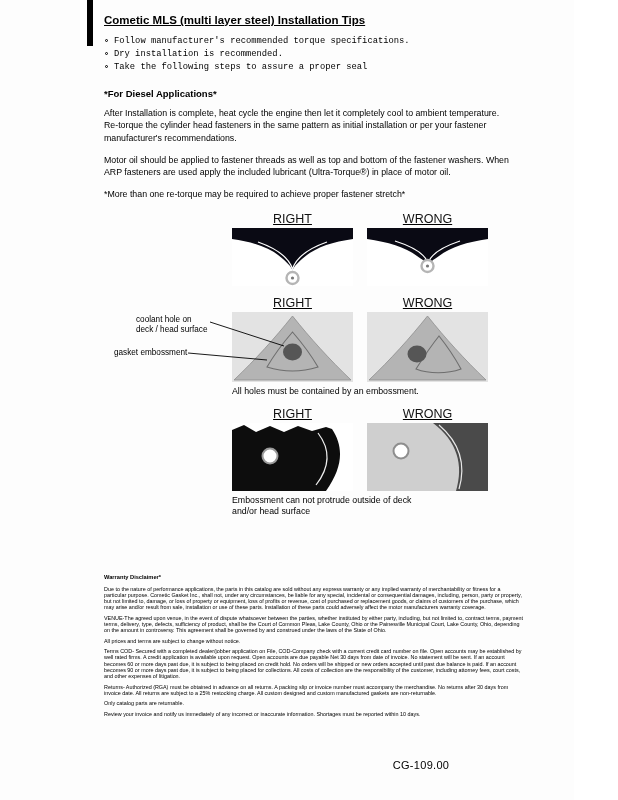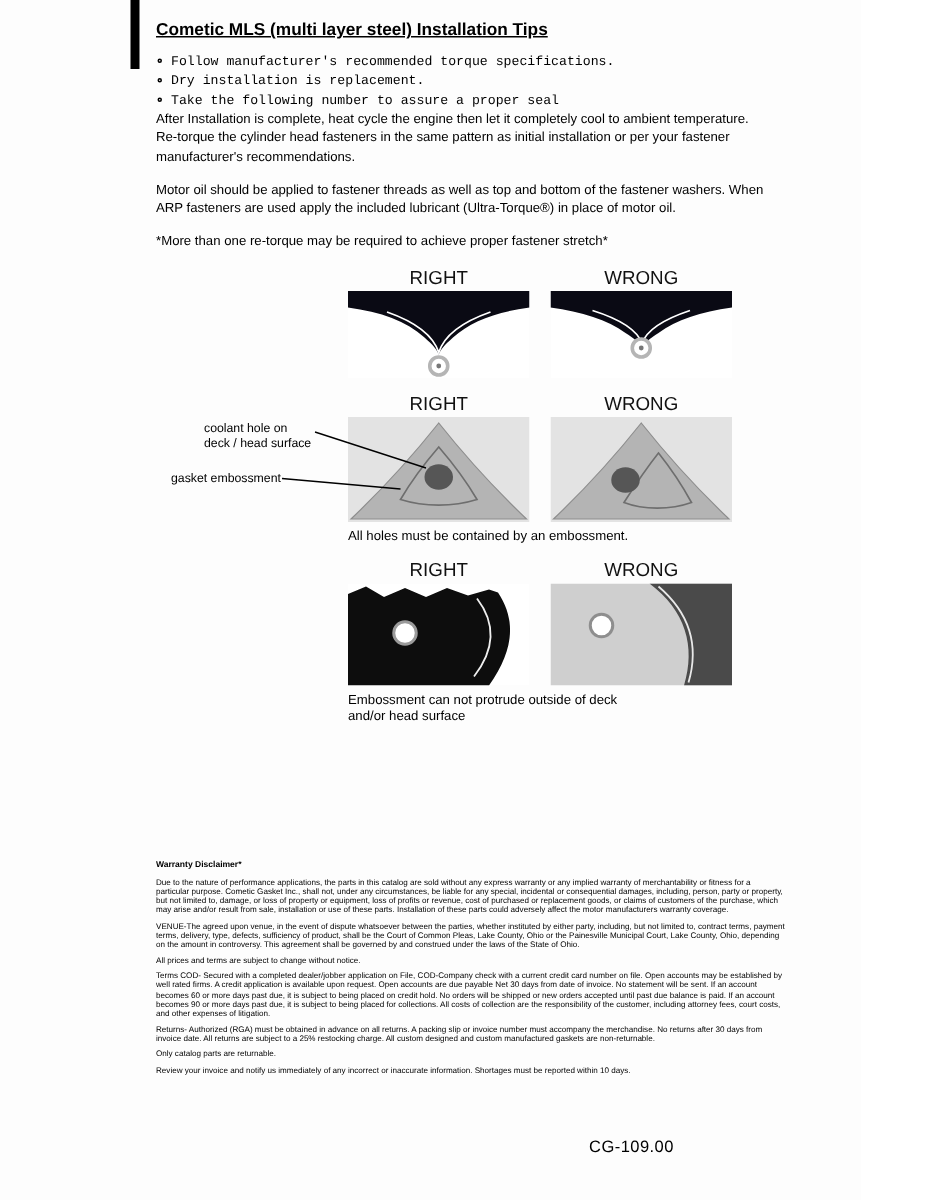--- a/index.html
+++ b/index.html
@@ -23,21 +23,21 @@
   ul.subtips > li { position:relative; padding-left:10px; }
   .bullet-dot { position:absolute; left:1px; top:4.5px; width:3.2px; height:3.2px;
                 background:#000; border-radius:50%; }
 
   .diesel-heading { font-size:9.5px; font-weight:bold; margin:15px 0 8px 0; }
   p.body { font-size:8.8px; line-height:1.38; margin:0 0 10px 0; width:410px; }
   p.note { margin-bottom:0; }
 
   .diagram-block { position:relative; margin-left:128px; width:256px; margin-top:12px; }
   .diag-row { position:relative; margin-bottom:10px; }
-  .panels { display:flex; gap:14px; }
+  .panels { display:flex; gap:14px;text-decoration:underline; }
   .panel-col { width:121px; }
   .diag-label { font-size:12.5px; text-align:center; margin-bottom:2px; color:#111; }
   svg.panel { display:block; width:121px; }
   .caption { font-size:8.8px; margin-top:4px; line-height:1.25; white-space:nowrap; }
 
   .anno { position:absolute; font-size:8.2px; line-height:1.22; color:#000; }
   #anno-coolant { left:-96px; top:19px; width:76px; }
   #anno-emboss  { left:-118px; top:52px; width:82px; }
   svg.anno-lines { position:absolute; left:-132px; top:14px; width:200px; height:74px;
                    pointer-events:none; z-index:3; }
@@ -59,28 +59,29 @@
   <div class="content">
     <h1 class="title">Cometic MLS (multi layer steel) Installation Tips</h1>
 
     <ul class="tips">
       <li>
         <span class="bullet-circle"></span>
         <span>Follow manufacturer's recommended torque specifications.</span>
       </li>
       <li>
         <span class="bullet-circle"></span>
-        <span>Dry installation is replacement.</span>
+        <span>Dry installation is recommended.</span>
       </li>
       <li>
         <span class="bullet-circle"></span>
-        <span>Take the following number to assure a proper seal</span>
+        <span>Take the following steps to assure a proper seal</span>
       </li>
     </ul>
 
+    <h2 class="diesel-heading">*For Diesel Applications*</h2>
     <p class="body">After Installation is complete, heat cycle the engine then let it completely cool to ambient temperature. Re-torque the cylinder head fasteners in the same pattern as initial installation or per your fastener manufacturer's recommendations.</p>
     <p class="body">Motor oil should be applied to fastener threads as well as top and bottom of the fastener washers. When ARP fasteners are used apply the included lubricant (Ultra-Torque®) in place of motor oil.</p>
     <p class="body note">*More than one re-torque may be required to achieve proper fastener stretch*</p>
 
     <div class="diagram-block">
 
       <div class="diag-row">
         <div class="panels">
           <div class="panel-col">
             <div class="diag-label">RIGHT</div>

